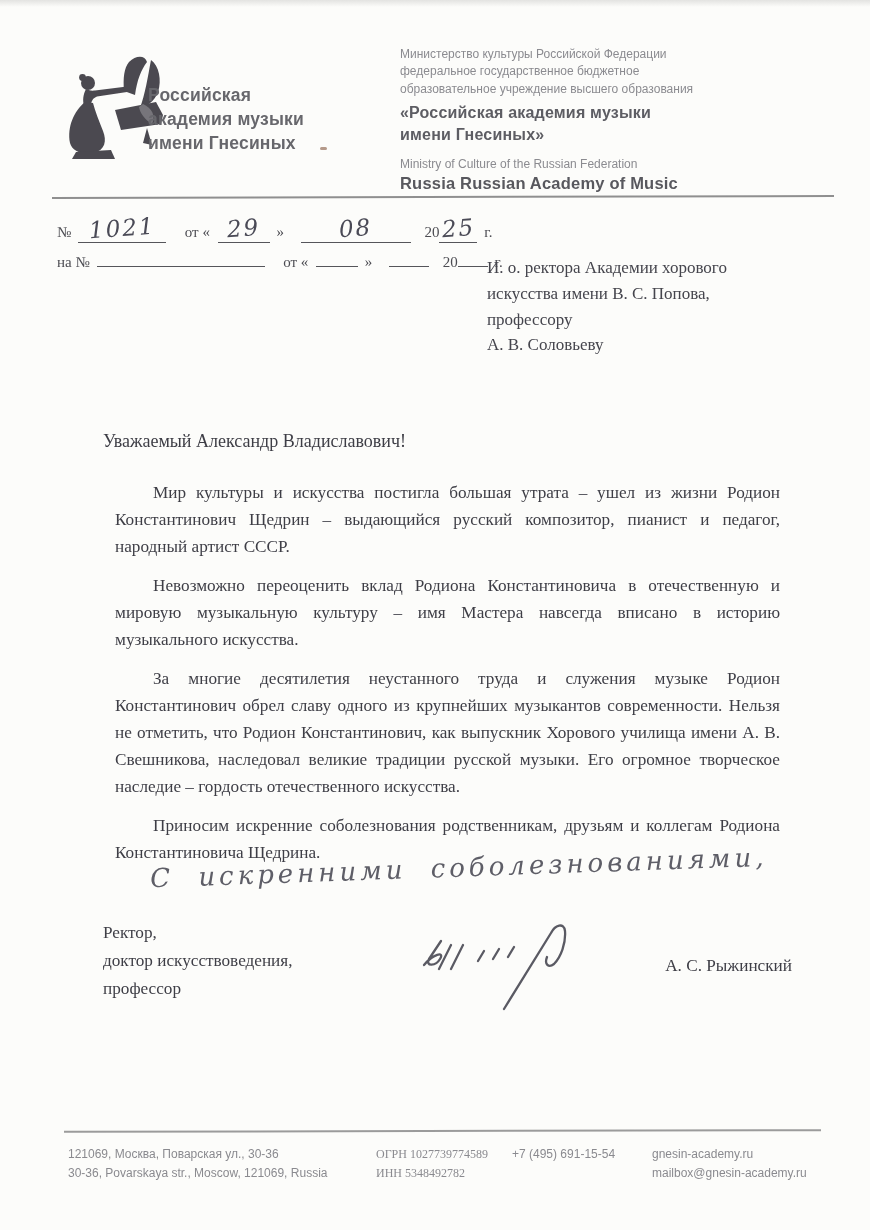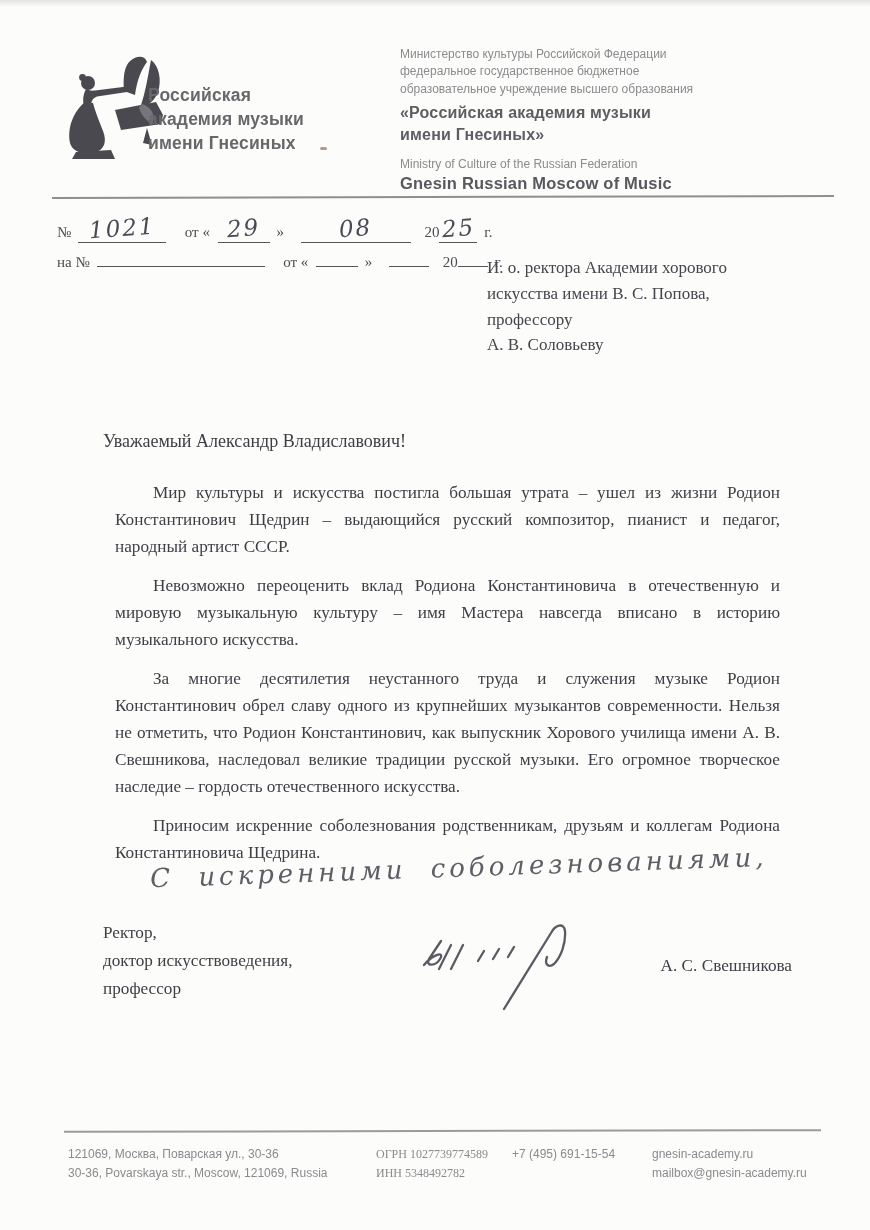--- a/index.html
+++ b/index.html
@@ -108,21 +108,21 @@
 академия музыки
 имени Гнесиных</div>
 
   <div class="head-right">
     <div class="head-small">Министерство культуры Российской Федерации
 федеральное государственное бюджетное
 образовательное учреждение высшего образования</div>
     <div class="head-bold-ru">«Российская академия музыки
 имени Гнесиных»</div>
     <div class="head-small-en">Ministry of Culture of the Russian Federation</div>
-    <div class="head-bold-en">Gnesin Russian Moscow of Music</div>
+    <div class="head-bold-en">Russia Russian Academy of Music</div>
   </div>
 
   <div class="rule-top"></div>
   <div class="speck"></div>
 
   <div class="ref-row ref-row-1">
     <span>№</span>
     <span class="slot sp-s" style="width:88px"><span class="hw">1021</span></span>
     <span class="sp-m">от «</span>
     <span class="slot" style="width:52px"><span class="hw">29</span></span>
@@ -168,21 +168,21 @@
       <path d="M16,52 C25,41 37,38 32,46 C28,53 17,54 21,46 L33,28"></path>
       <path d="M31,56 L43,32"></path>
       <path d="M43,56 L55,32"></path>
       <path d="M70,48 L76,38"></path>
       <path d="M85,46 L91,36"></path>
       <path d="M100,44 L106,34"></path>
       <path d="M96,96 L143,20 C147,12 156,9 157,18 C158,30 153,44 146,51 C141,55 136,52 139,44"></path>
     </g>
   </svg>
 
-  <div class="sig-name">А. С. Свешникова</div>
+  <div class="sig-name">А. С. Рыжинский</div>
 
   <div class="rule-bottom"></div>
 
   <div class="foot foot-1">
     <div>121069, Москва, Поварская ул., 30-36</div>
     <div>30-36, Povarskaya str., Moscow, 121069, Russia</div>
   </div>
   <div class="foot foot-2">
     <div>ОГРН 1027739774589</div>
     <div>ИНН 5348492782</div>

